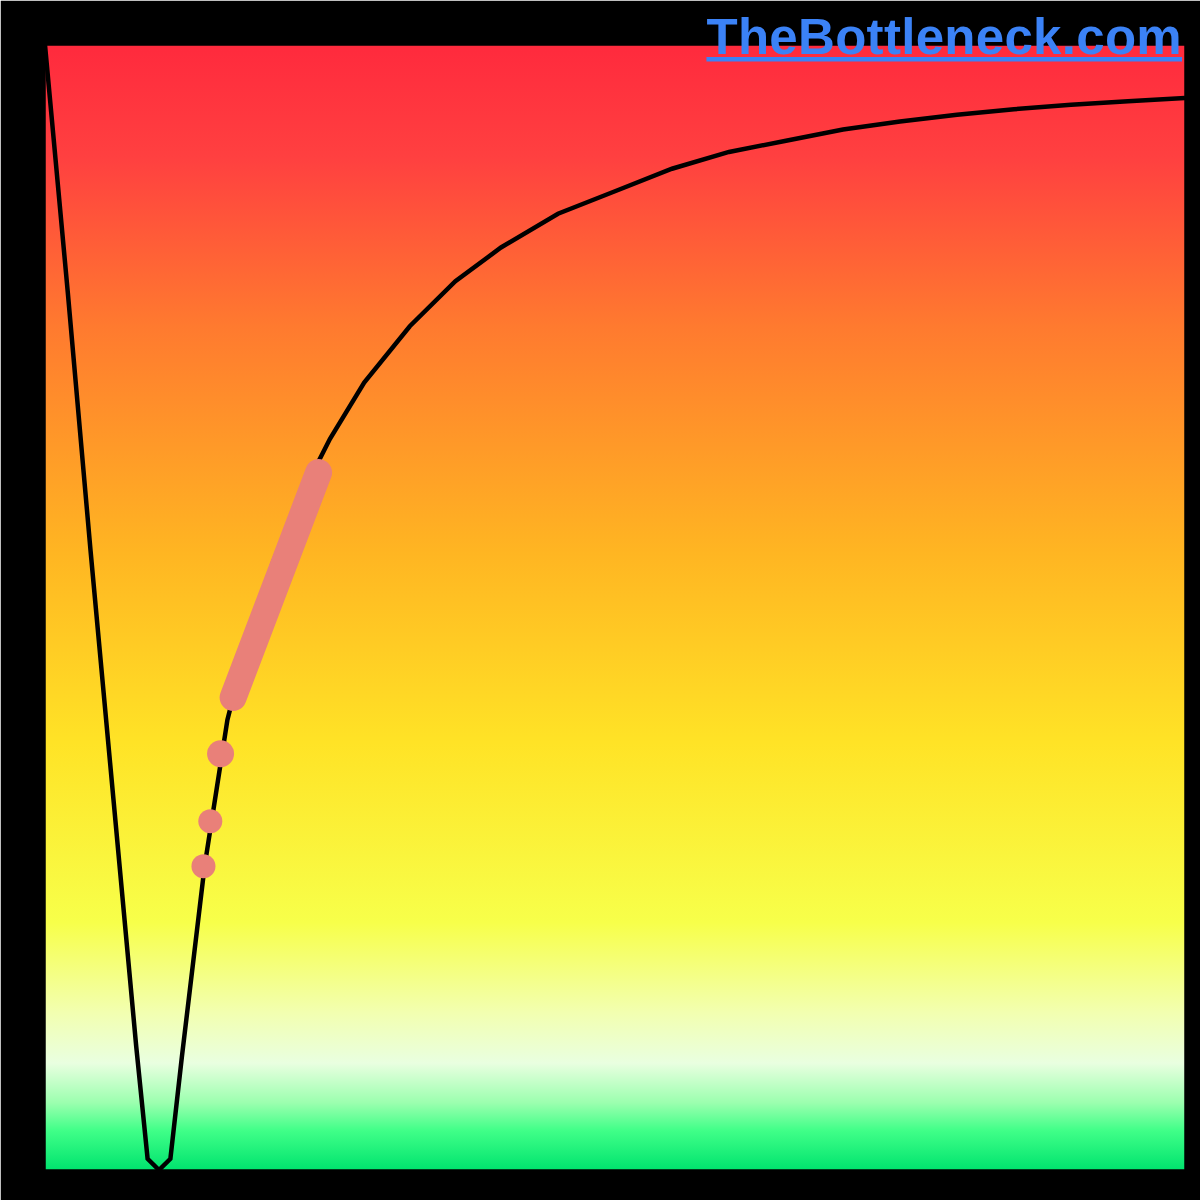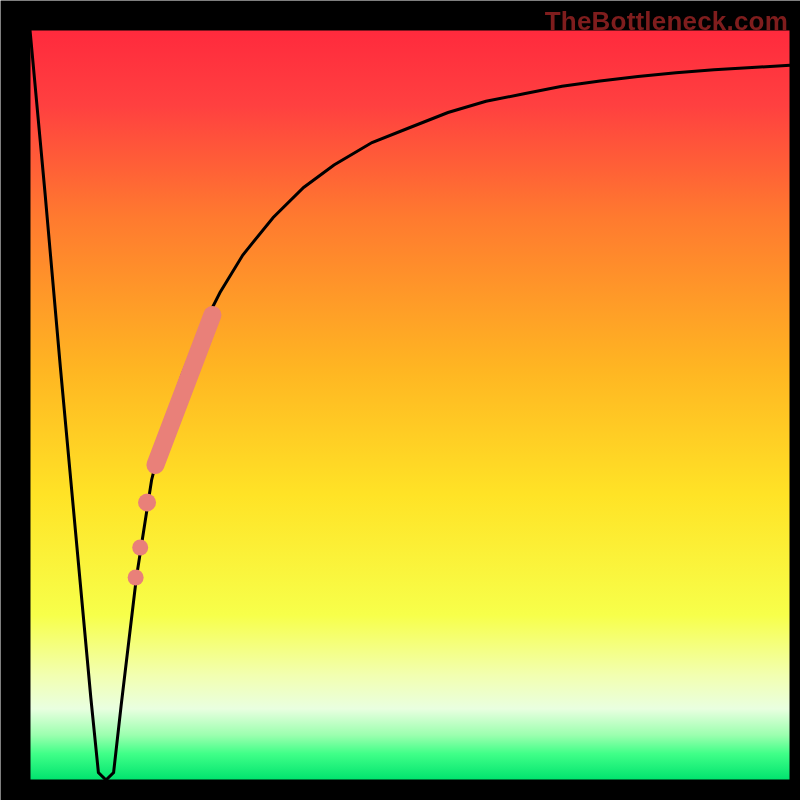--- a/index.html
+++ b/index.html
@@ -7,25 +7,26 @@
   .chart-container {
     position: relative;
     width: 800px;
     height: 800px;
   }
   .watermark {
     position: absolute;
     top: 6px;
     right: 12px;
     font-family: Arial, Helvetica, sans-serif;
-    font-size: 26px;
+    font-size: 34px;
     font-weight: 600;
-    color: #7f1d1d;
+    color: #3b82f6;
     letter-spacing: 0.2px;
     z-index: 10;
+    text-decoration: underline;
   }
   svg { display: block; }
 </style>
 </head>
 <body>
 
 <div class="chart-container">
   <div class="watermark">TheBottleneck.com</div>
   <svg id="chart-svg" width="800" height="800" viewBox="0 0 800 800">
     <defs>

